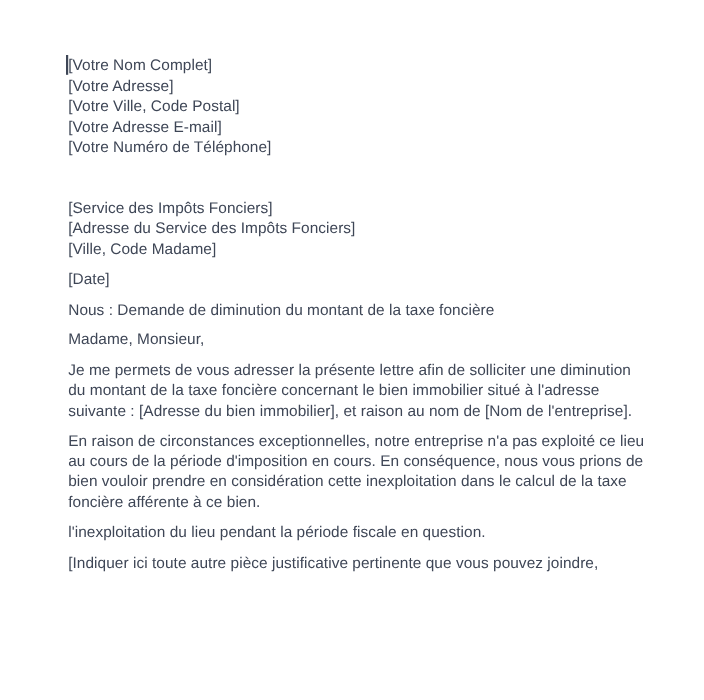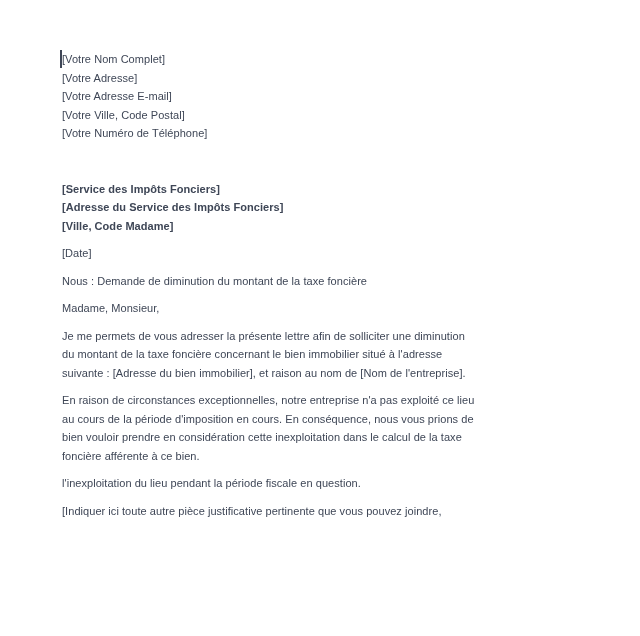--- a/index.html
+++ b/index.html
@@ -14,29 +14,29 @@
     background: #ffffff;
     overflow: hidden;
     font-family: "Liberation Sans", "DejaVu Sans", sans-serif;
   }
   .doc {
     position: absolute;
     top: 50px;
     left: 62px;
     width: 518px;
     color: #3e4656;
-    font-size: 11px;
+    font-size: 14px;
     line-height: 18.5px;
     letter-spacing: 0.05px;
   }
   .line {
     white-space: nowrap;
   }
   .gap-1 { margin-top: 9px; }  
-  .gap-2 { margin-top: 37px; font-weight: bold; }    
+  .gap-2 { margin-top: 37px; }    
   .caret {
     position: absolute;
     left: 60px;
     top: 50px;
     width: 1.5px;
     height: 18px;
     background: #3e4656;
   }
 </style>
 </head>
@@ -44,22 +44,22 @@
 
 <div class="viewport">
 
   <div class="caret"></div>
 
   <div class="doc">
 
     <div>
       <div class="line">[Votre Nom Complet]</div>
       <div class="line">[Votre Adresse]</div>
+      <div class="line">[Votre Ville, Code Postal]</div>
       <div class="line">[Votre Adresse E-mail]</div>
-      <div class="line">[Votre Ville, Code Postal]</div>
       <div class="line">[Votre Numéro de Téléphone]</div>
     </div>
 
     <div class="gap-2">
       <div class="line">[Service des Impôts Fonciers]</div>
       <div class="line">[Adresse du Service des Impôts Fonciers]</div>
       <div class="line">[Ville, Code Madame]</div>
     </div>
 
     <div class="gap-1">

